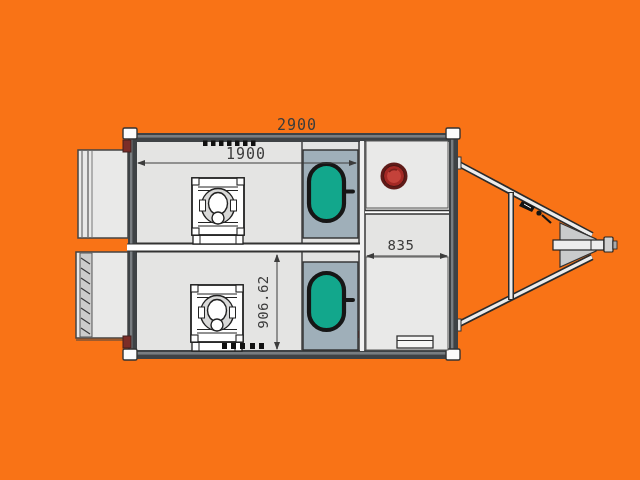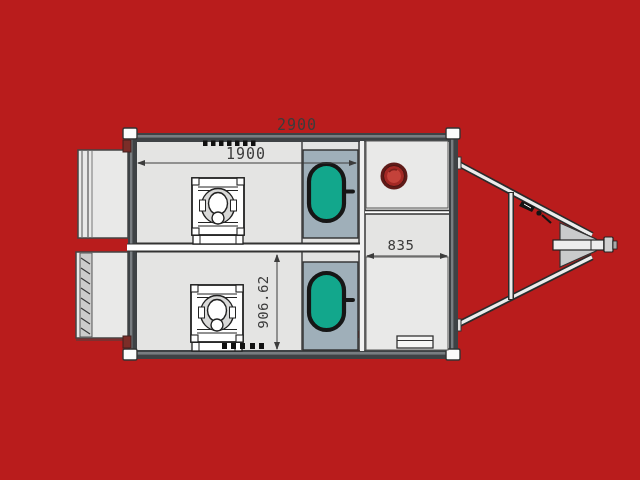--- a/index.html
+++ b/index.html
@@ -1,16 +1,16 @@
 <!DOCTYPE html>
 <html><head>
 <meta charset="utf-8">
 <style>
   html,body{margin:0;padding:0;background:#ffffff;}
-  .stage{width:640px;height:480px;position:relative;background:#b91c1c;overflow:hidden;
+  .stage{width:640px;height:480px;position:relative;background:#f97316;overflow:hidden;
          font-family:"DejaVu Sans","Liberation Sans",sans-serif;}
   svg{display:block;}
   .dim{font-family:"DejaVu Sans Mono","Liberation Mono",monospace;
        font-size:15px;fill:#3c3c3c;letter-spacing:1px;}
   .dim-small{font-family:"DejaVu Sans Mono","Liberation Mono",monospace;
        font-size:14px;fill:#3c3c3c;letter-spacing:0.5px;}
 </style>
 </head>
 <body>
 

